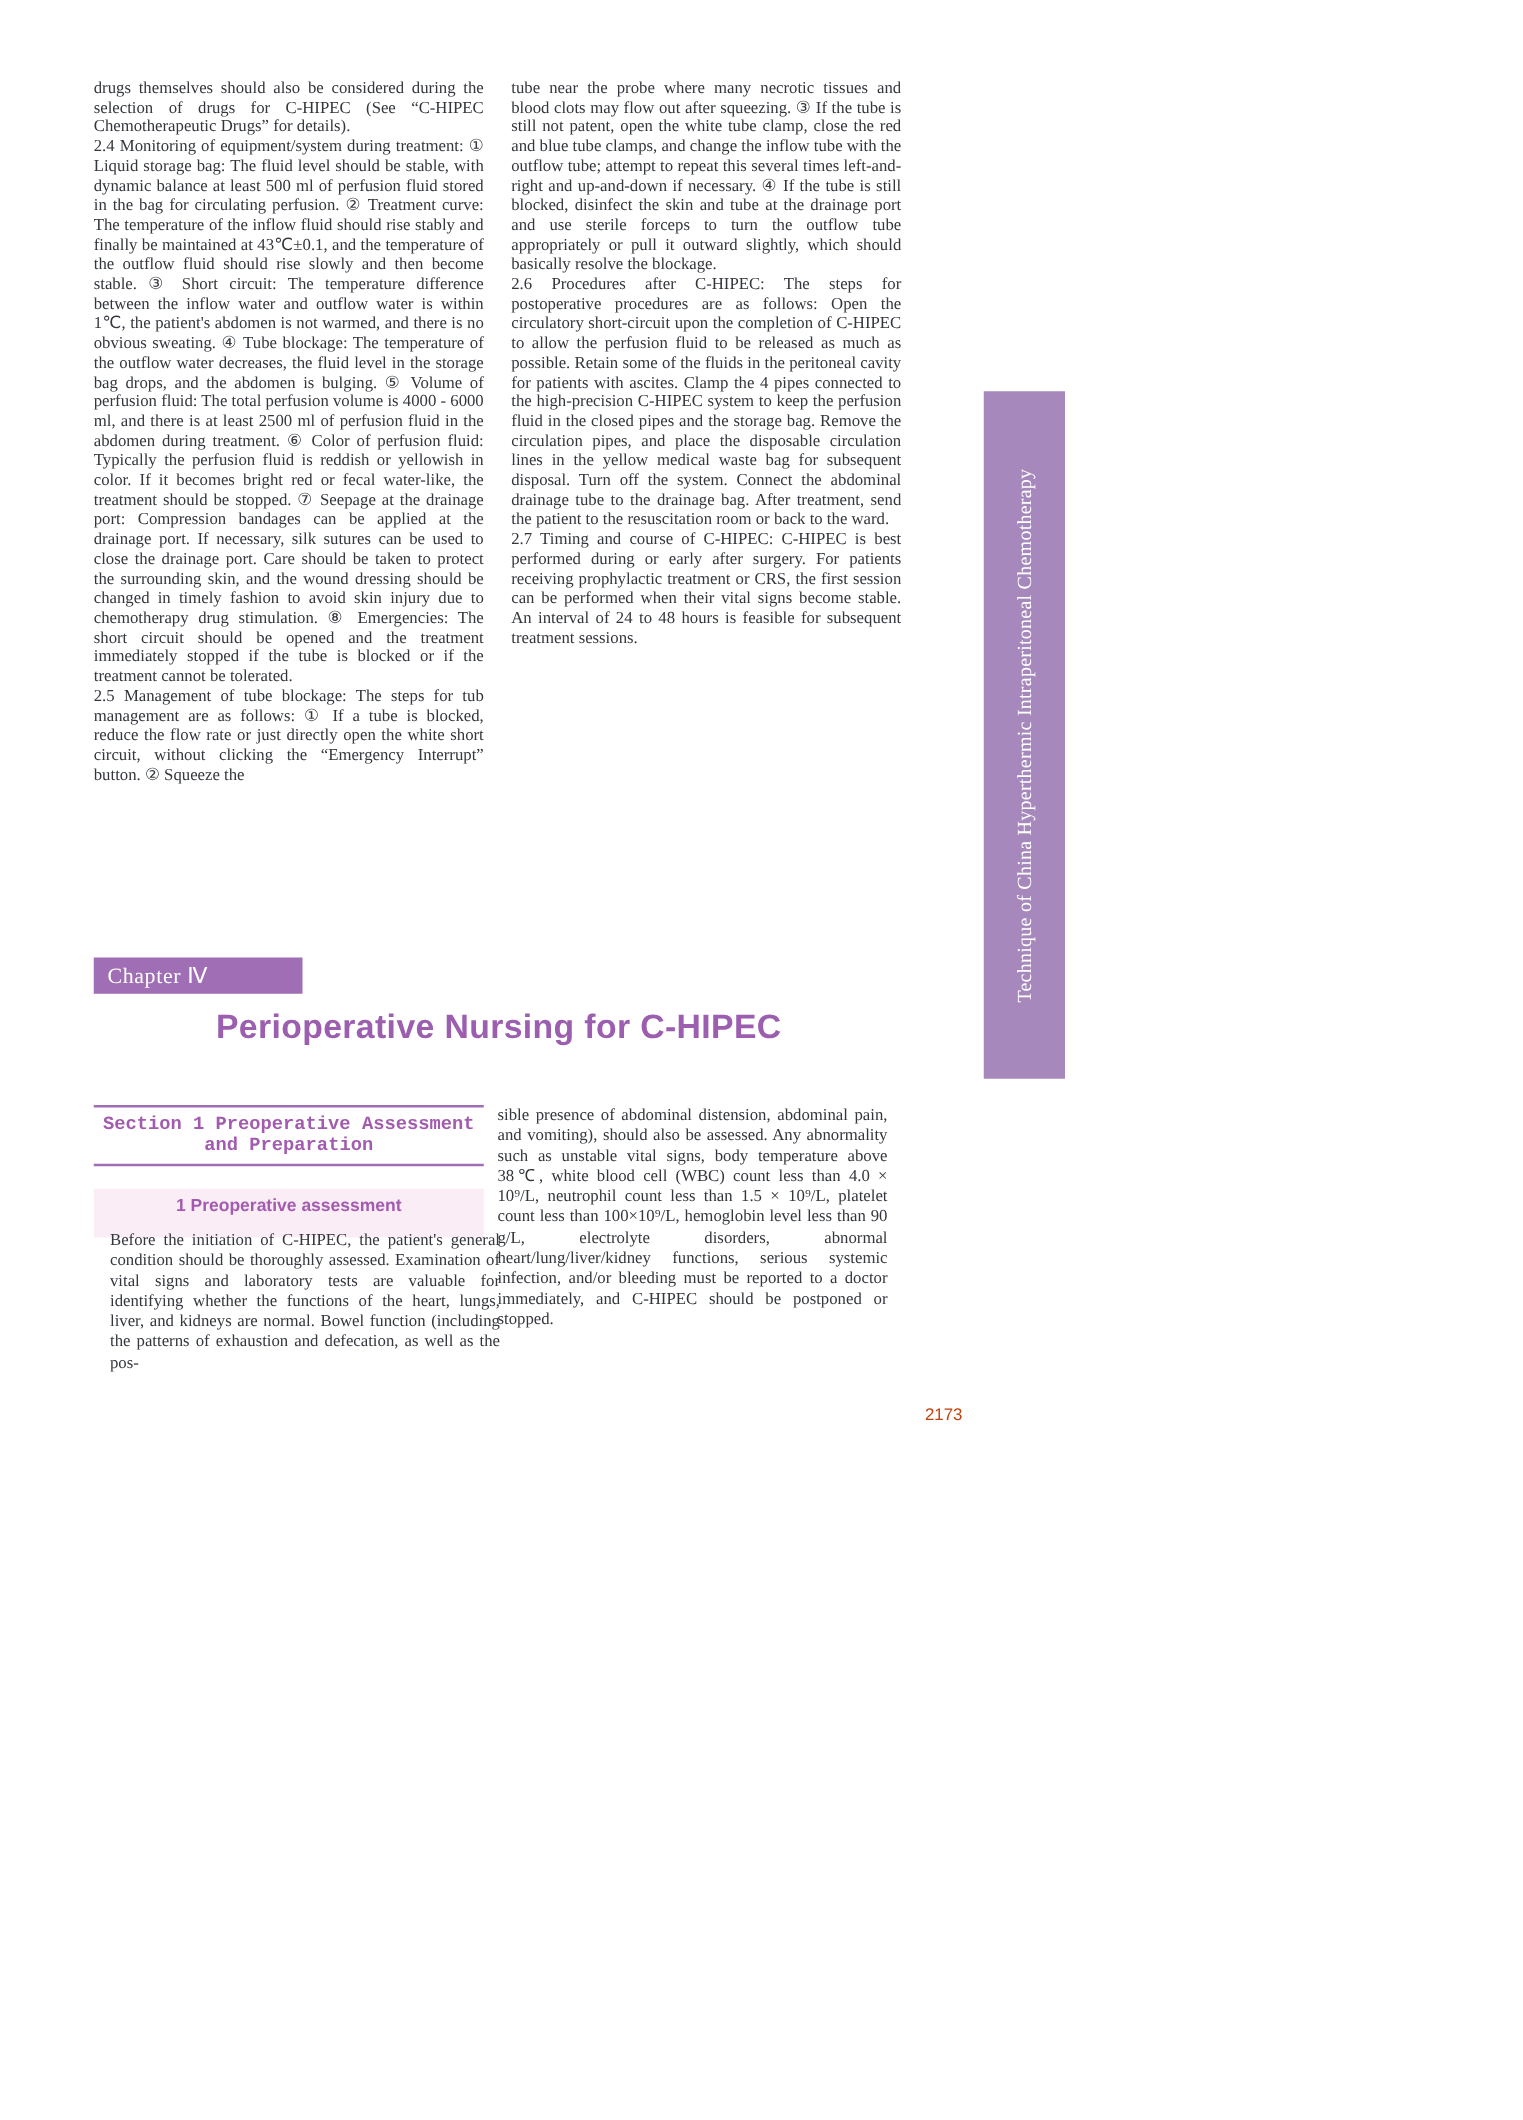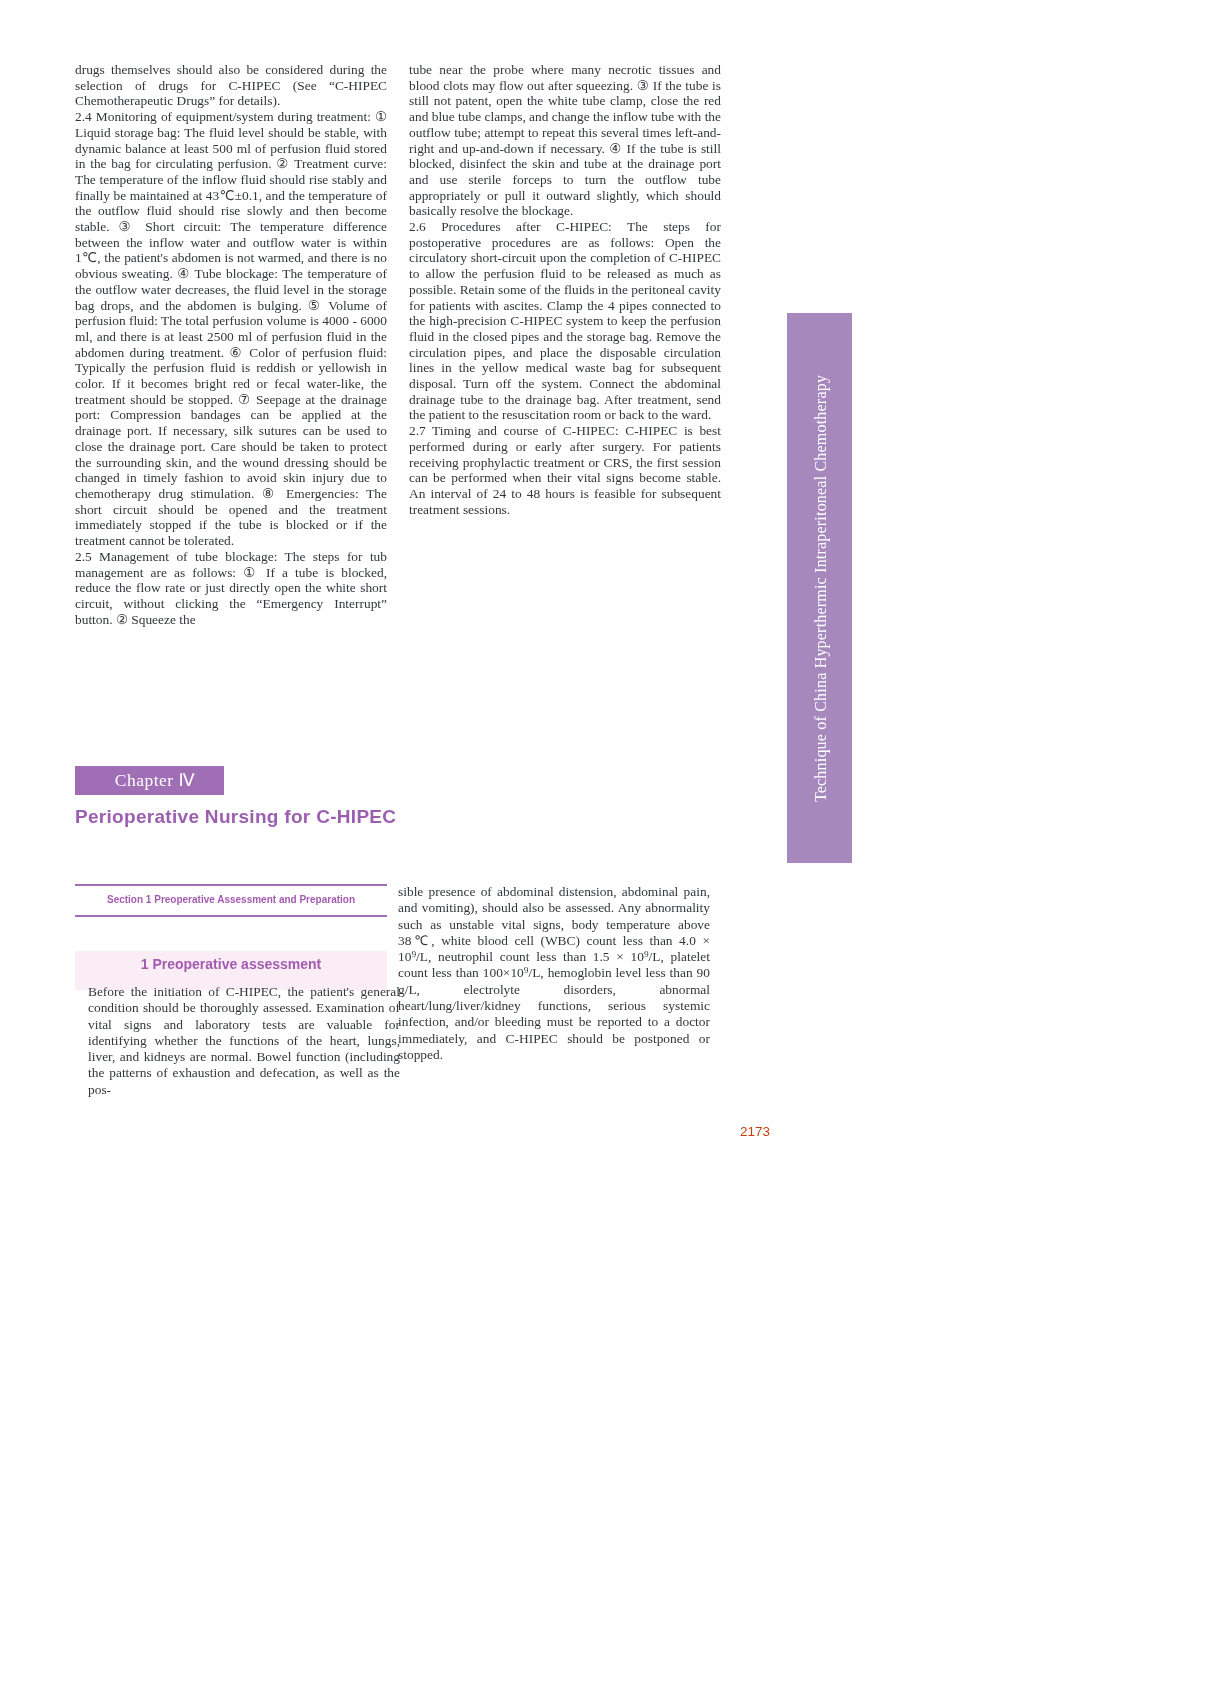--- a/index.html
+++ b/index.html
@@ -19,41 +19,41 @@
     line-height: 15.7px;
   }
   .coltext p { margin: 0; }
   .col-left-top  { left: 75px;  top: 62px; width: 312px; }
   .col-right-top { left: 409px; top: 62px; width: 312px; }
   .col-left-bottom  { left: 88px;  top: 984px; width: 312px; line-height: 16.3px; }
   .col-right-bottom { left: 398px; top: 884px; width: 312px; line-height: 16.3px; }
 
   .chapter-banner {
     position: absolute; left: 75px; top: 766px;
-    width: 149px; height: 29px; box-sizing: border-box;
+    width: 167px; height: 29px; box-sizing: border-box;
     background: #a06eb4; color: #ffffff;
     font-family: "Liberation Serif", serif;
     font-size: 17.5px; line-height: 29px;
-    padding-left: 11px; letter-spacing: 0.5px; text-align: center;
+    padding-left: 11px; letter-spacing: 0.5px;
   }
   .chapter-title {
     position: absolute; left: 75px; top: 806px; width: 648px; margin: 0;
-    text-align: left;
+    text-align: center;
     font-family: "Liberation Sans", sans-serif;
-    font-weight: bold; font-size: 19px;
+    font-weight: bold; font-size: 27px;
     color: #9c5fb0; letter-spacing: 0.3px;
   }
   .section-block {
     position: absolute; left: 75px; top: 884px; width: 312px;
     box-sizing: border-box;
     border-top: 2px solid #a06eb4; border-bottom: 2px solid #a06eb4;
     padding: 6px 4px;
     text-align: center;
-    font-family: Liberation Sans, sans-serif;
-    font-weight: bold; font-size: 10px; line-height: 16.5px;
+    font-family: Liberation Mono, monospace;
+    font-weight: bold; font-size: 15px; line-height: 16.5px;
     color: #a35bb0;
   }
   .subsection-strip {
     position: absolute; left: 75px; top: 951px; width: 312px; height: 39px;
     background: #fbedf6;
     text-align: center;
     font-family: "Liberation Sans", sans-serif;
     font-weight: bold; font-size: 14px; line-height: 27px;
     color: #a35bb0;
   }

